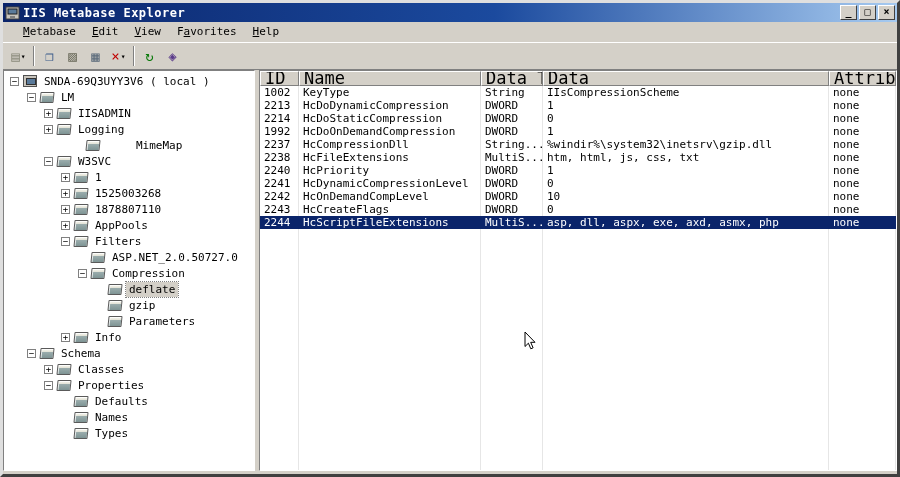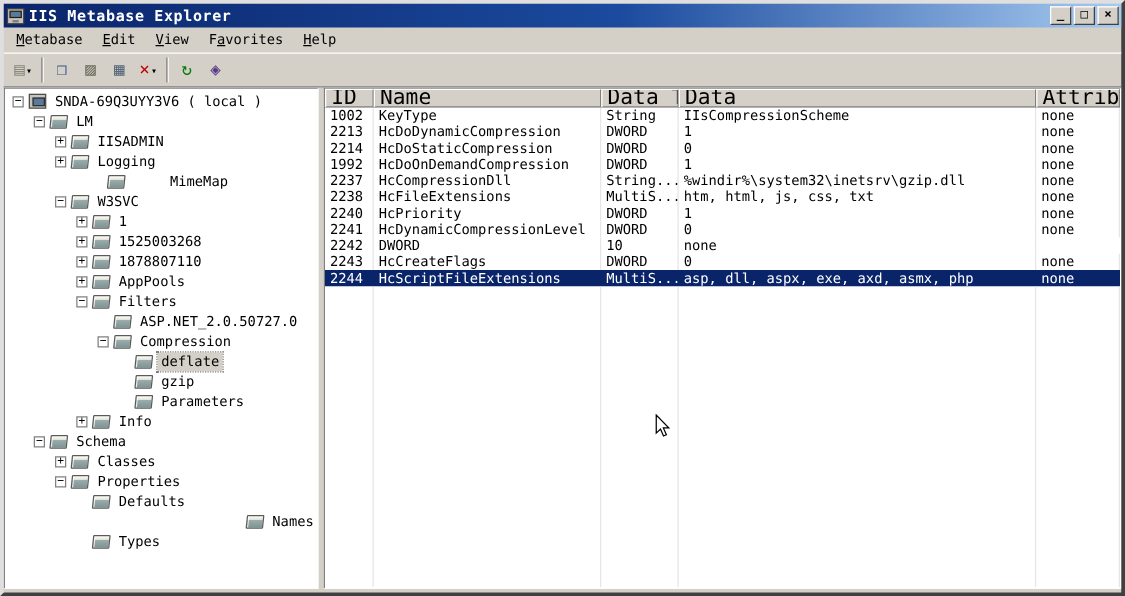--- a/index.html
+++ b/index.html
@@ -22,21 +22,21 @@
   .title-text { font-weight:bold; font-size:12px; letter-spacing:0.5px; white-space:nowrap; flex:1; }
   .win-btns { display:flex; gap:2px; }
   .win-btn {
     width:17px; height:15px; background:#d4d0c8; color:#000;
     border:1px solid; border-color:#fff #404040 #404040 #fff;
     font-size:10px; line-height:12px; text-align:center; font-weight:bold;
     font-family:"DejaVu Sans Mono",monospace; cursor:default;
   }
 
   
-  .menubar { height:20px; flex:0 0 20px; display:flex; align-items:center; padding-left:2px; border-bottom:1px solid #d4d0c8; }
+  .menubar { height:20px; flex:0 0 20px; display:flex; align-items:center; padding-left:12px; border-bottom:1px solid #d4d0c8; }
   .menu-item { padding:2px 8px; cursor:default; }
   .menu-item .ul { text-decoration:underline; }
 
   
   .toolbar {
     height:28px; flex:0 0 28px; display:flex; align-items:center; padding-left:4px;
     border-top:1px solid #fff; border-bottom:1px solid #808080;
   }
   .tb-btn {
     min-width:23px; height:22px; display:flex; align-items:center; justify-content:center;
@@ -261,21 +261,21 @@
         <div class="tree-row" style="padding-left: 40px;">
           <span class="expander">−</span>
           <span class="node-icon"></span>
           <span class="tree-label">Properties</span>
         </div>
         <div class="tree-row" style="padding-left: 57px;">
           <span class="expander-spacer"></span>
           <span class="node-icon"></span>
           <span class="tree-label">Defaults</span>
         </div>
-        <div class="tree-row" style="padding-left: 57px; justify-content: flex-end;">
+        <div class="tree-row" style="padding-left: 57px;">
           <span class="expander-spacer"></span>
           <span class="node-icon"></span>
           <span class="tree-label">Names</span>
         </div>
         <div class="tree-row" style="padding-left: 57px;">
           <span class="expander-spacer"></span>
           <span class="node-icon"></span>
           <span class="tree-label">Types</span>
         </div>
       </div>
@@ -340,20 +340,21 @@
           </div>
           <div class="lrow lgrid">
             <div class="lcell">2241</div>
             <div class="lcell">HcDynamicCompressionLevel</div>
             <div class="lcell">DWORD</div>
             <div class="lcell">0</div>
             <div class="lcell">none</div>
           </div>
           <div class="lrow lgrid">
             <div class="lcell">2242</div>
+            <div class="lcell">HcOnDemandCompLevel</div>
             <div class="lcell">DWORD</div>
             <div class="lcell">10</div>
             <div class="lcell">none</div>
           </div>
           <div class="lrow lgrid">
             <div class="lcell">2243</div>
             <div class="lcell">HcCreateFlags</div>
             <div class="lcell">DWORD</div>
             <div class="lcell">0</div>
             <div class="lcell">none</div>

